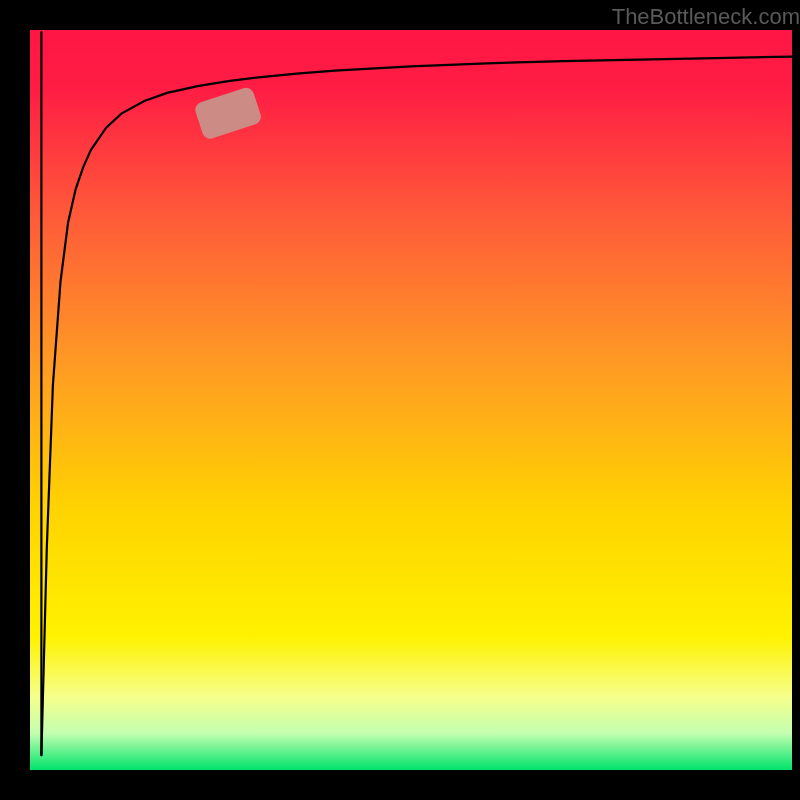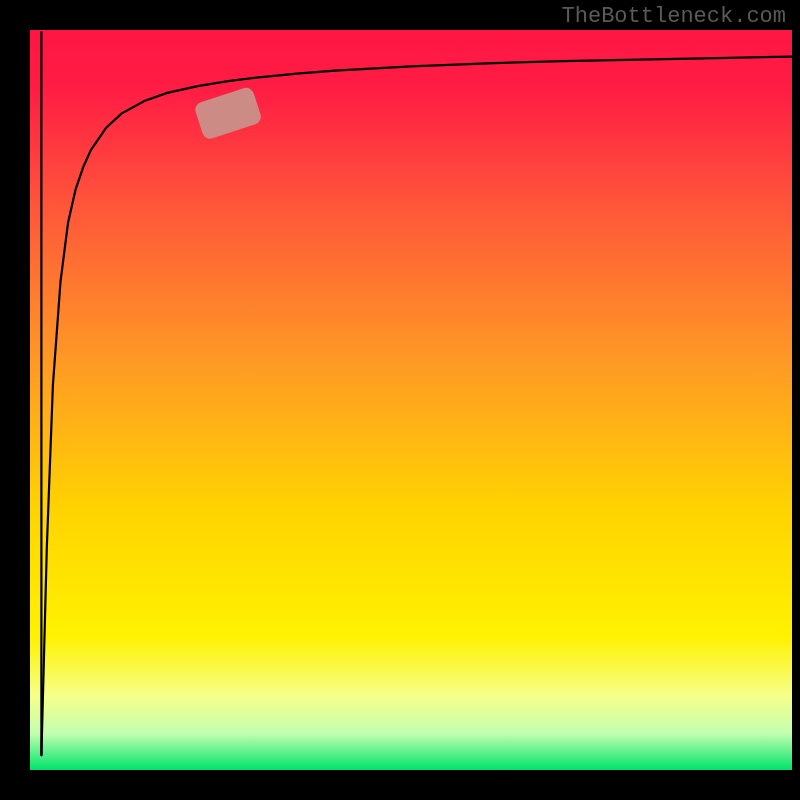--- a/index.html
+++ b/index.html
@@ -1,24 +1,24 @@
 <!DOCTYPE html>
 <html><head>
 <meta charset="utf-8">
 <style>
   * { margin: 0; padding: 0; box-sizing: border-box; }
   body { width: 800px; height: 800px; overflow: hidden; font-family: Arial, Helvetica, sans-serif; background: #fff; }
   .chart-wrap { position: relative; width: 800px; height: 800px; }
   .watermark {
     position: absolute;
     top: 4px;
-    right: 14px;
+    right: 0;
     font-size: 22px;
     color: #5a5a5a;
-    font-family: Liberation Mono, monospace;
+    font-family: Liberation Sans, sans-serif;
     z-index: 10;
   }
   svg { display: block; }
 </style>
 </head>
 <body>
 
 <div class="chart-wrap">
   <div class="watermark">TheBottleneck.com</div>
   <svg id="chart-svg" width="800" height="800" viewBox="0 0 800 800">

